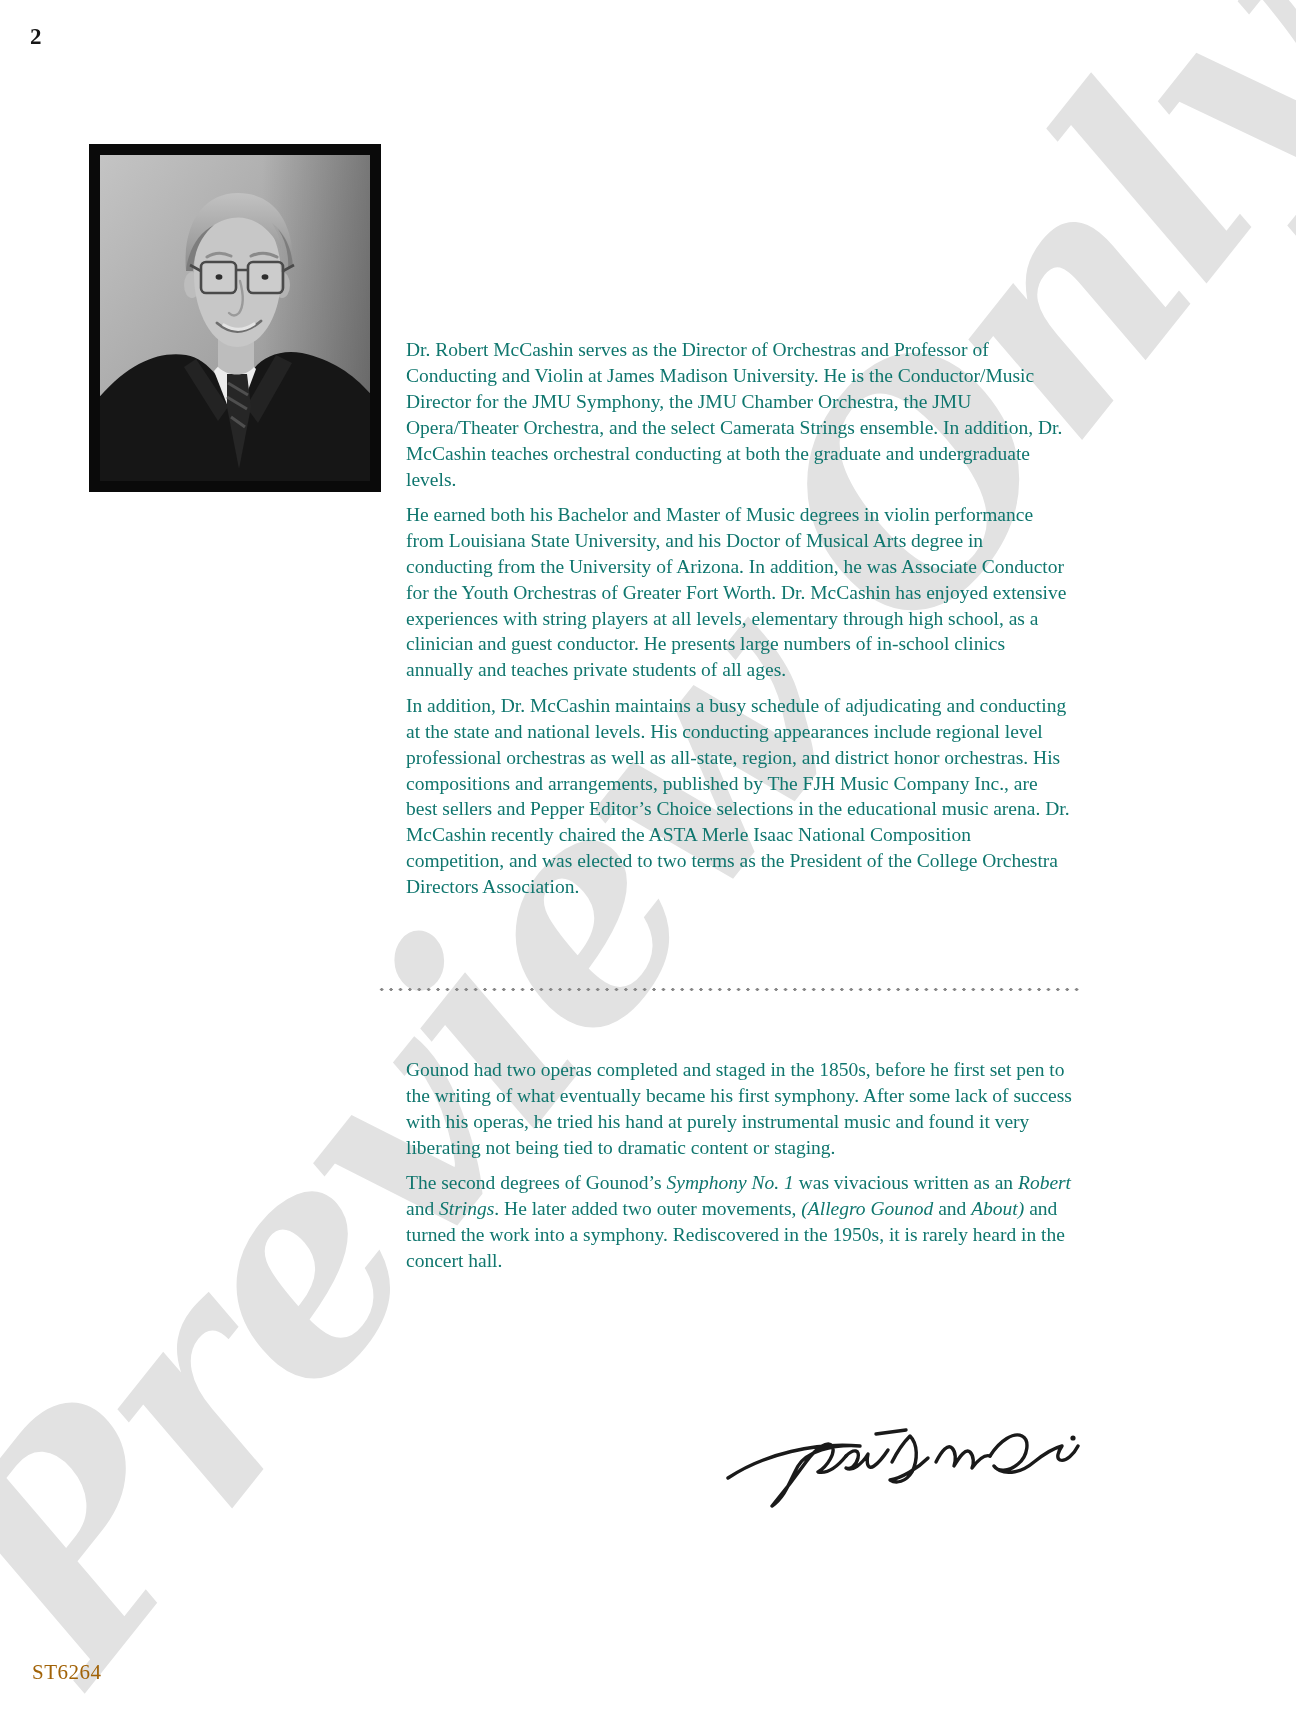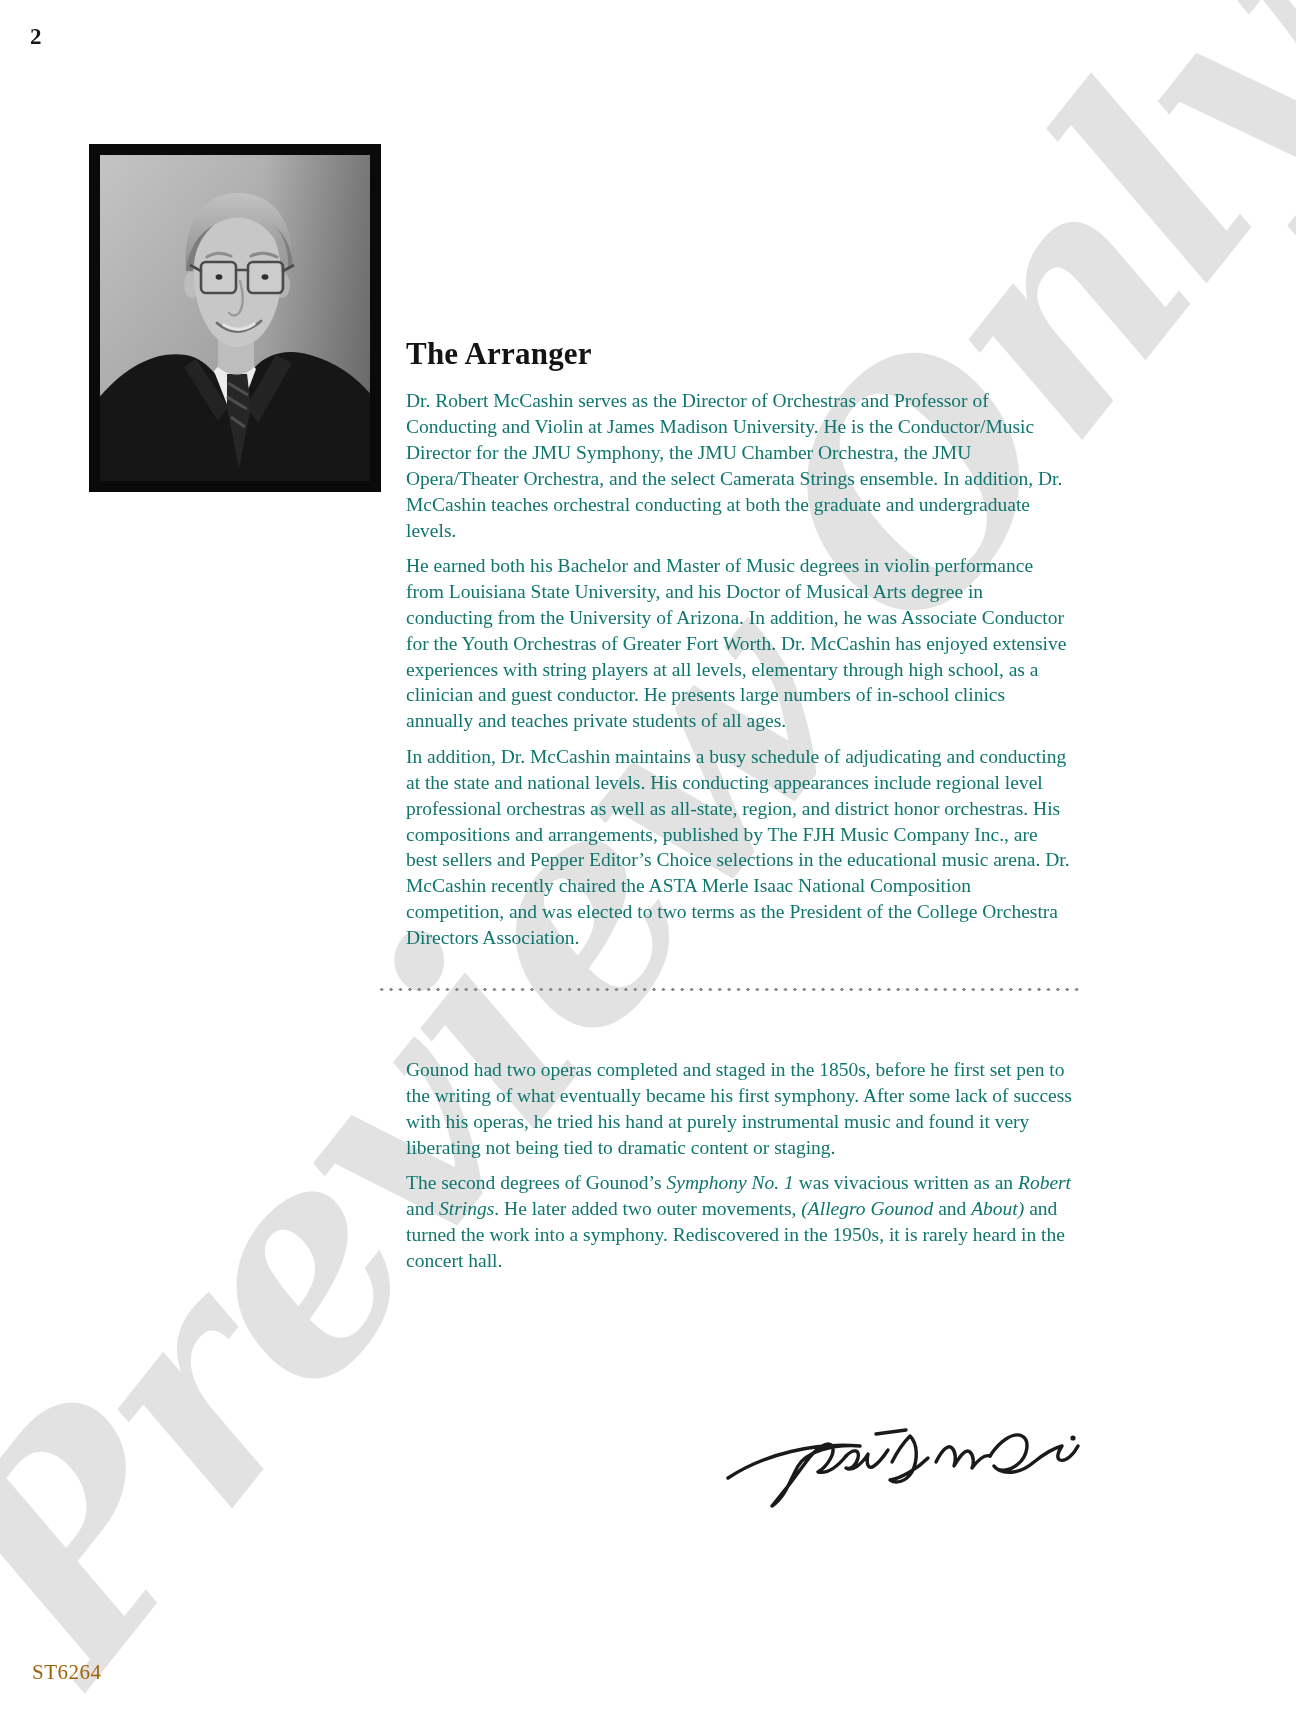--- a/index.html
+++ b/index.html
@@ -131,21 +131,20 @@
       <ellipse cx="165" cy="122" rx="3.4" ry="2.8" fill="#2e2e2e"></ellipse>
 
       <path d="M140,126 Q146,148 139,158 Q134,163 129,158" stroke="#9a9a9a" stroke-width="2.4" fill="none" stroke-linecap="round"></path>
 
       <path d="M117,168 Q138,186 161,166" stroke="#6e6e6e" stroke-width="2.8" fill="none" stroke-linecap="round"></path>
       <path d="M124,170 Q139,179 154,169" stroke="#e3e3e3" stroke-width="3.2" fill="none" stroke-linecap="round"></path>
     </svg>
   </div>
 
   <div class="section section-arranger">
-    <h2 class="sec-heading">The Arranger</h2>
     <p>Dr. Robert McCashin serves as the Director of Orchestras and Professor of Conducting and Violin at James Madison University. He is the Conductor/Music Director for the JMU Symphony, the JMU Chamber Orchestra, the JMU Opera/Theater Orchestra, and the select Camerata Strings ensemble. In addition, Dr. McCashin teaches orchestral conducting at both the graduate and undergraduate levels.</p>
     <p>He earned both his Bachelor and Master of Music degrees in violin performance from Louisiana State University, and his Doctor of Musical Arts degree in conducting from the University of Arizona. In addition, he was Associate Conductor for the Youth Orchestras of Greater Fort Worth. Dr. McCashin has enjoyed extensive experiences with string players at all levels, elementary through high school, as a clinician and guest conductor. He presents large numbers of in-school clinics annually and teaches private students of all ages.</p>
     <p>In addition, Dr. McCashin maintains a busy schedule of adjudicating and conducting at the state and national levels. His conducting appearances include regional level professional orchestras as well as all-state, region, and district honor orchestras. His compositions and arrangements, published by The FJH Music Company Inc., are best sellers and Pepper Editor’s Choice selections in the educational music arena. Dr. McCashin recently chaired the ASTA Merle Isaac National Composition competition, and was elected to two terms as the President of the College Orchestra Directors Association.</p>
   </div>
 
   <div class="divider-dotted"></div>
 
   <div class="section section-about">
     <p>Gounod had two operas completed and staged in the 1850s, before he first set pen to the writing of what eventually became his first symphony. After some lack of success with his operas, he tried his hand at purely instrumental music and found it very liberating not being tied to dramatic content or staging.</p>
     <p><span>The second degrees of Gounod’s </span><i>Symphony No. 1</i><span> was vivacious written as an </span><i>Robert</i><span> and </span><i>Strings</i><span>. He later added two outer movements, </span><i>(Allegro Gounod</i><span> and </span><i>About)</i><span> and turned the work into a symphony. Rediscovered in the 1950s, it is rarely heard in the concert hall.</span></p>

